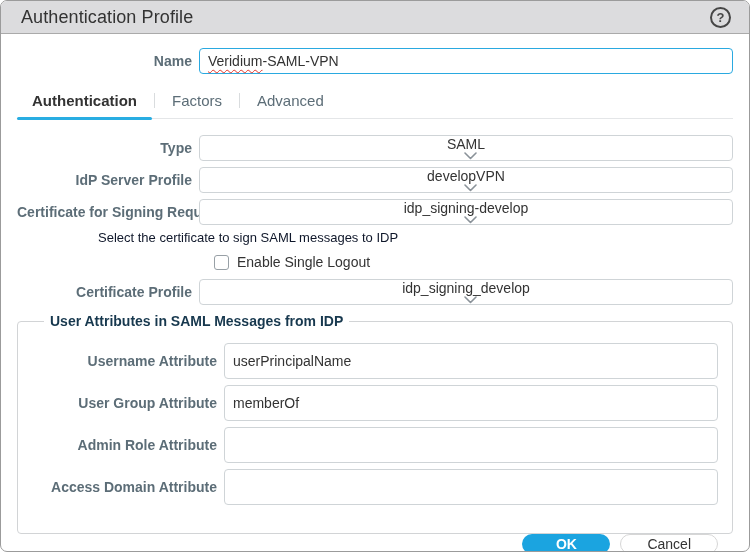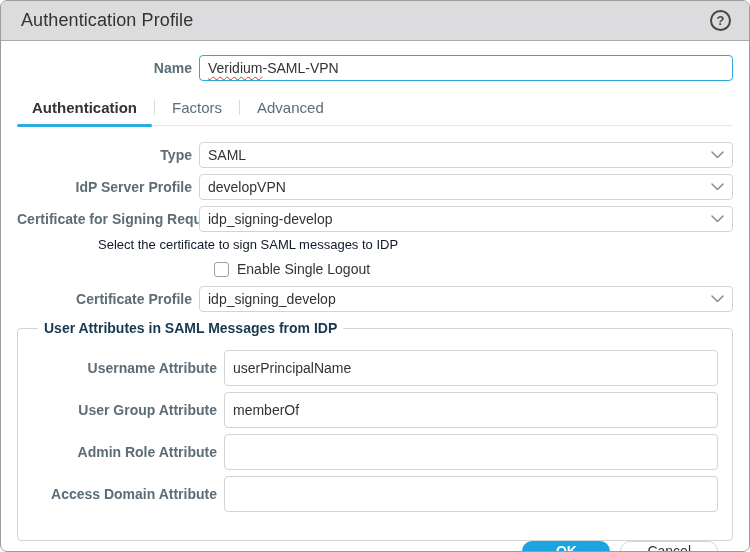--- a/index.html
+++ b/index.html
@@ -13,21 +13,21 @@
     width: 750px; height: 552px;
     background: #ffffff;
     border: 1px solid #9b9b9b;
     border-radius: 7px;
     display: flex; flex-direction: column;
     overflow: hidden;
   }
   
   .dialog-header {
     flex: none;
-    height: 40px;
+    height: 33px;
     background: #dcdcde;
     border-bottom: 1px solid #aaaaaa;
     display: flex; align-items: center;
     padding: 0 18px 0 20px;
   }
   .dialog-title { font-size: 18px; color: #333333; letter-spacing: .1px; }
   .help-btn {
     margin-left: auto;
     width: 21px; height: 21px;
     border: 2px solid #464646; border-radius: 50%;
@@ -52,21 +52,21 @@
   }
   .control {
     flex: 1; height: 26px;
     border: 1px solid #cfd4d7; border-radius: 4px;
     background: #ffffff;
     display: flex; align-items: center;
     padding: 0 8px;
     font-size: 14px; color: #333333;
   }
   .control.focused { border-color: #2aa9e0; }
-  .combo { justify-content: space-between; cursor: pointer; }
+  .combo { justify-content: space-between; cursor: pointer; flex-direction: column; }
   .combo .chev { flex: none; margin-left: 8px; display: flex; align-items: center; }
   .text-input {
     flex: 1; height: 24px;
     border: 1px solid #cfd4d7; border-radius: 4px;
     padding: 17px 8px; font-size: 14px; color: #333333;
     font-family: "Liberation Sans", sans-serif;
     outline: none;
   }
   .wavy {
     text-decoration: underline;
@@ -112,21 +112,21 @@
   }
   .checkbox-label { margin-left: 8px; font-size: 14px; color: #333333; cursor: pointer; }
   
   .group {
     position: relative;
     border: 1px solid #d2d4d6; border-radius: 4px;
     margin-top: 10px;
     padding: 21px 14px 12px 8px;
   }
   .group-legend {
-    position: absolute; top: -9px; left: 20px;
+    position: absolute; top: -9px; left: 26px;
     background: #ffffff; padding: 0 6px;
     font-size: 14px; font-weight: bold; color: #17384e;
     white-space: nowrap;
   }
   .group .form-label { width: 198px; }
   .group .form-row { margin-bottom: 6px; }
   .group .form-row:last-child { margin-bottom: 16px; }
   
   .dialog-footer {
     margin-top: auto;

